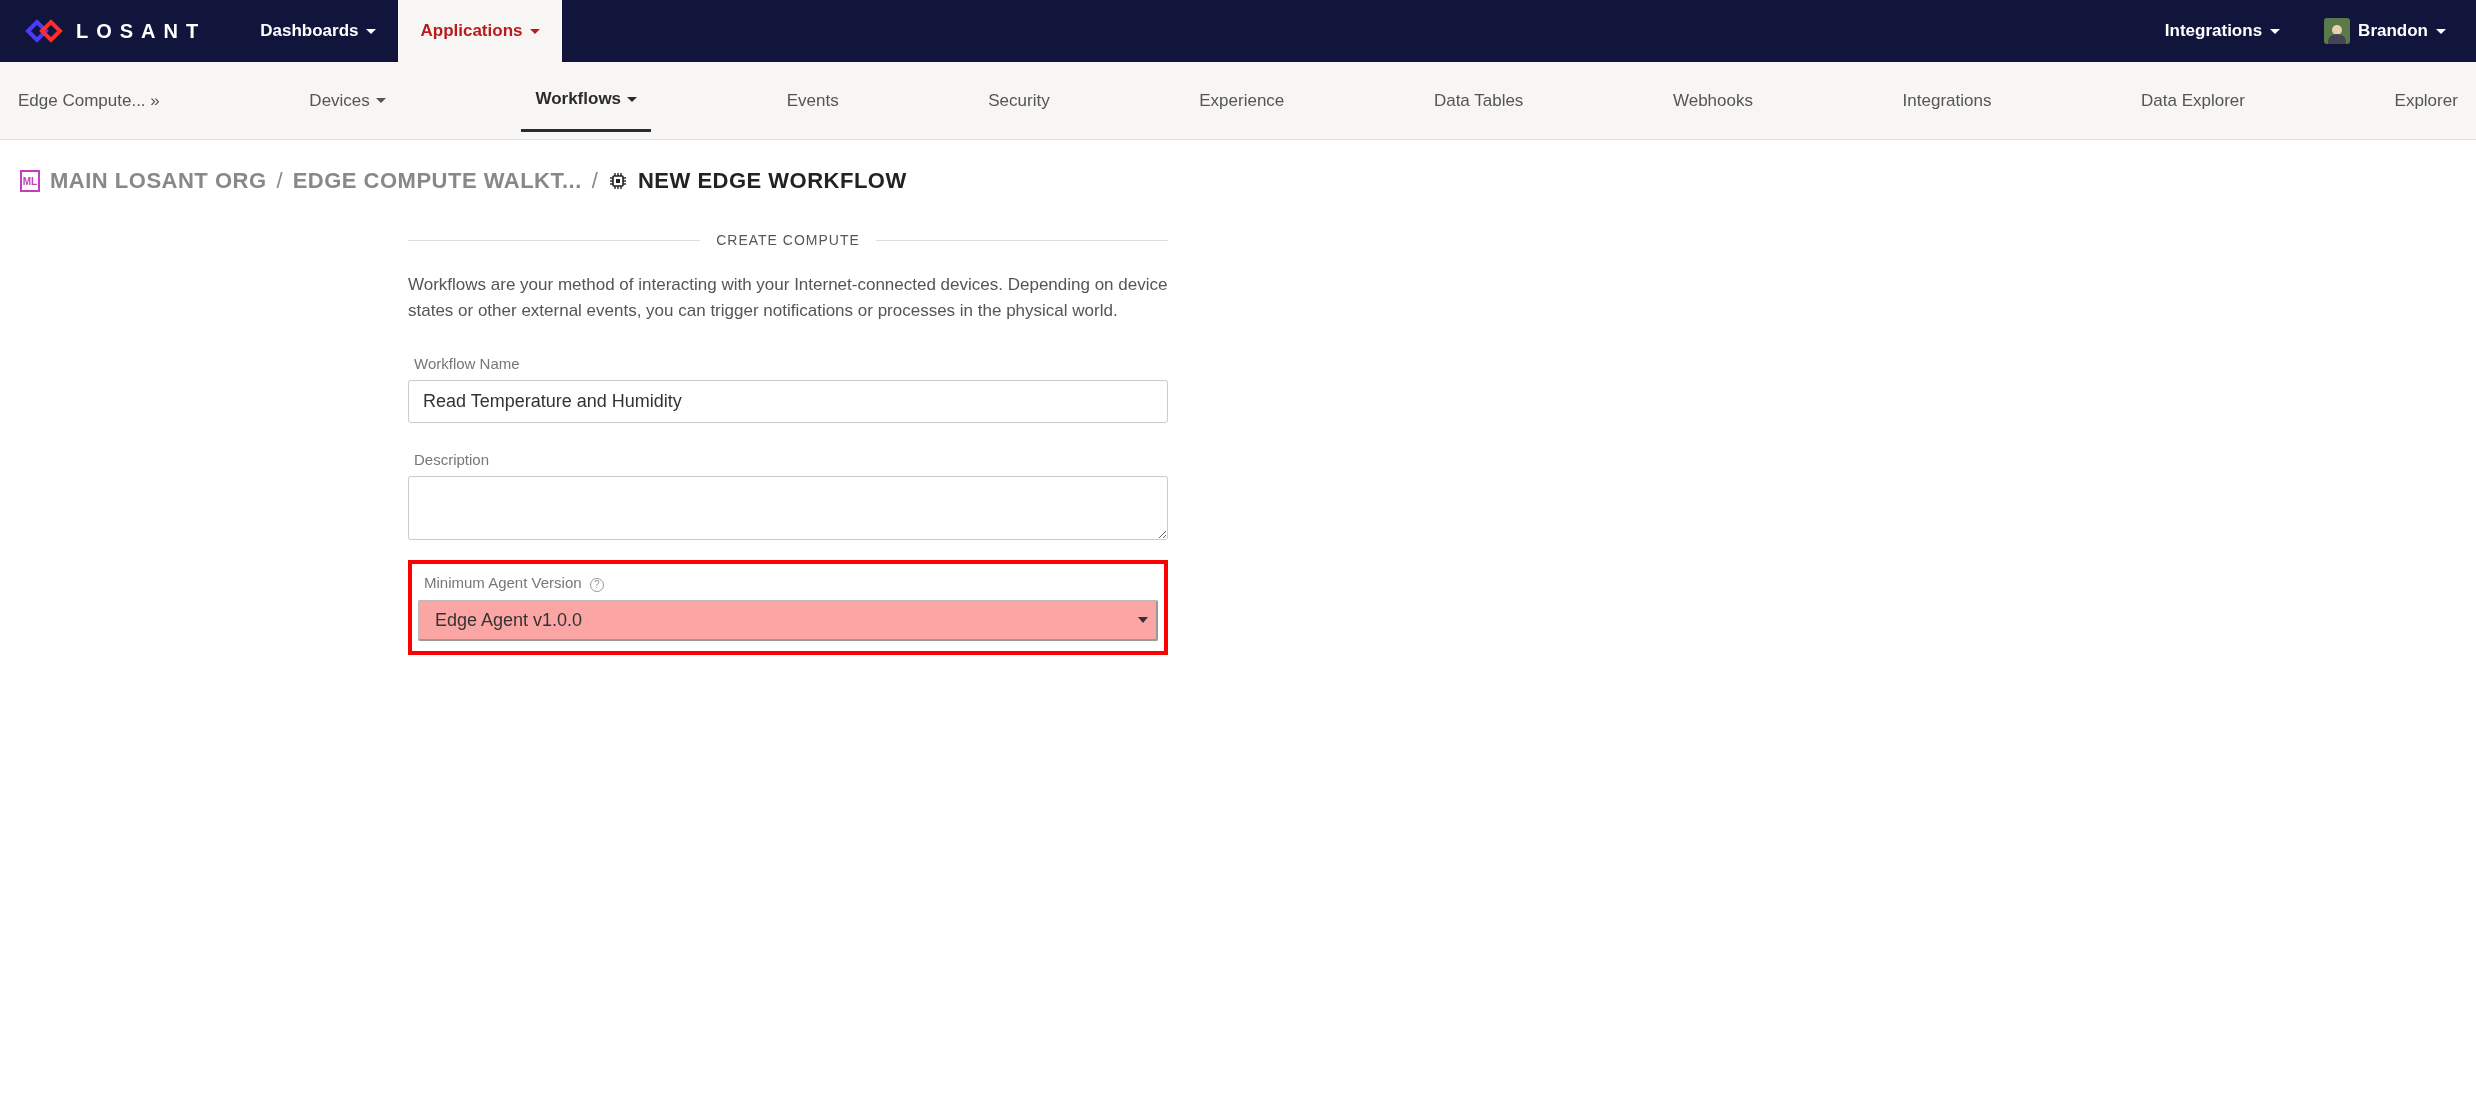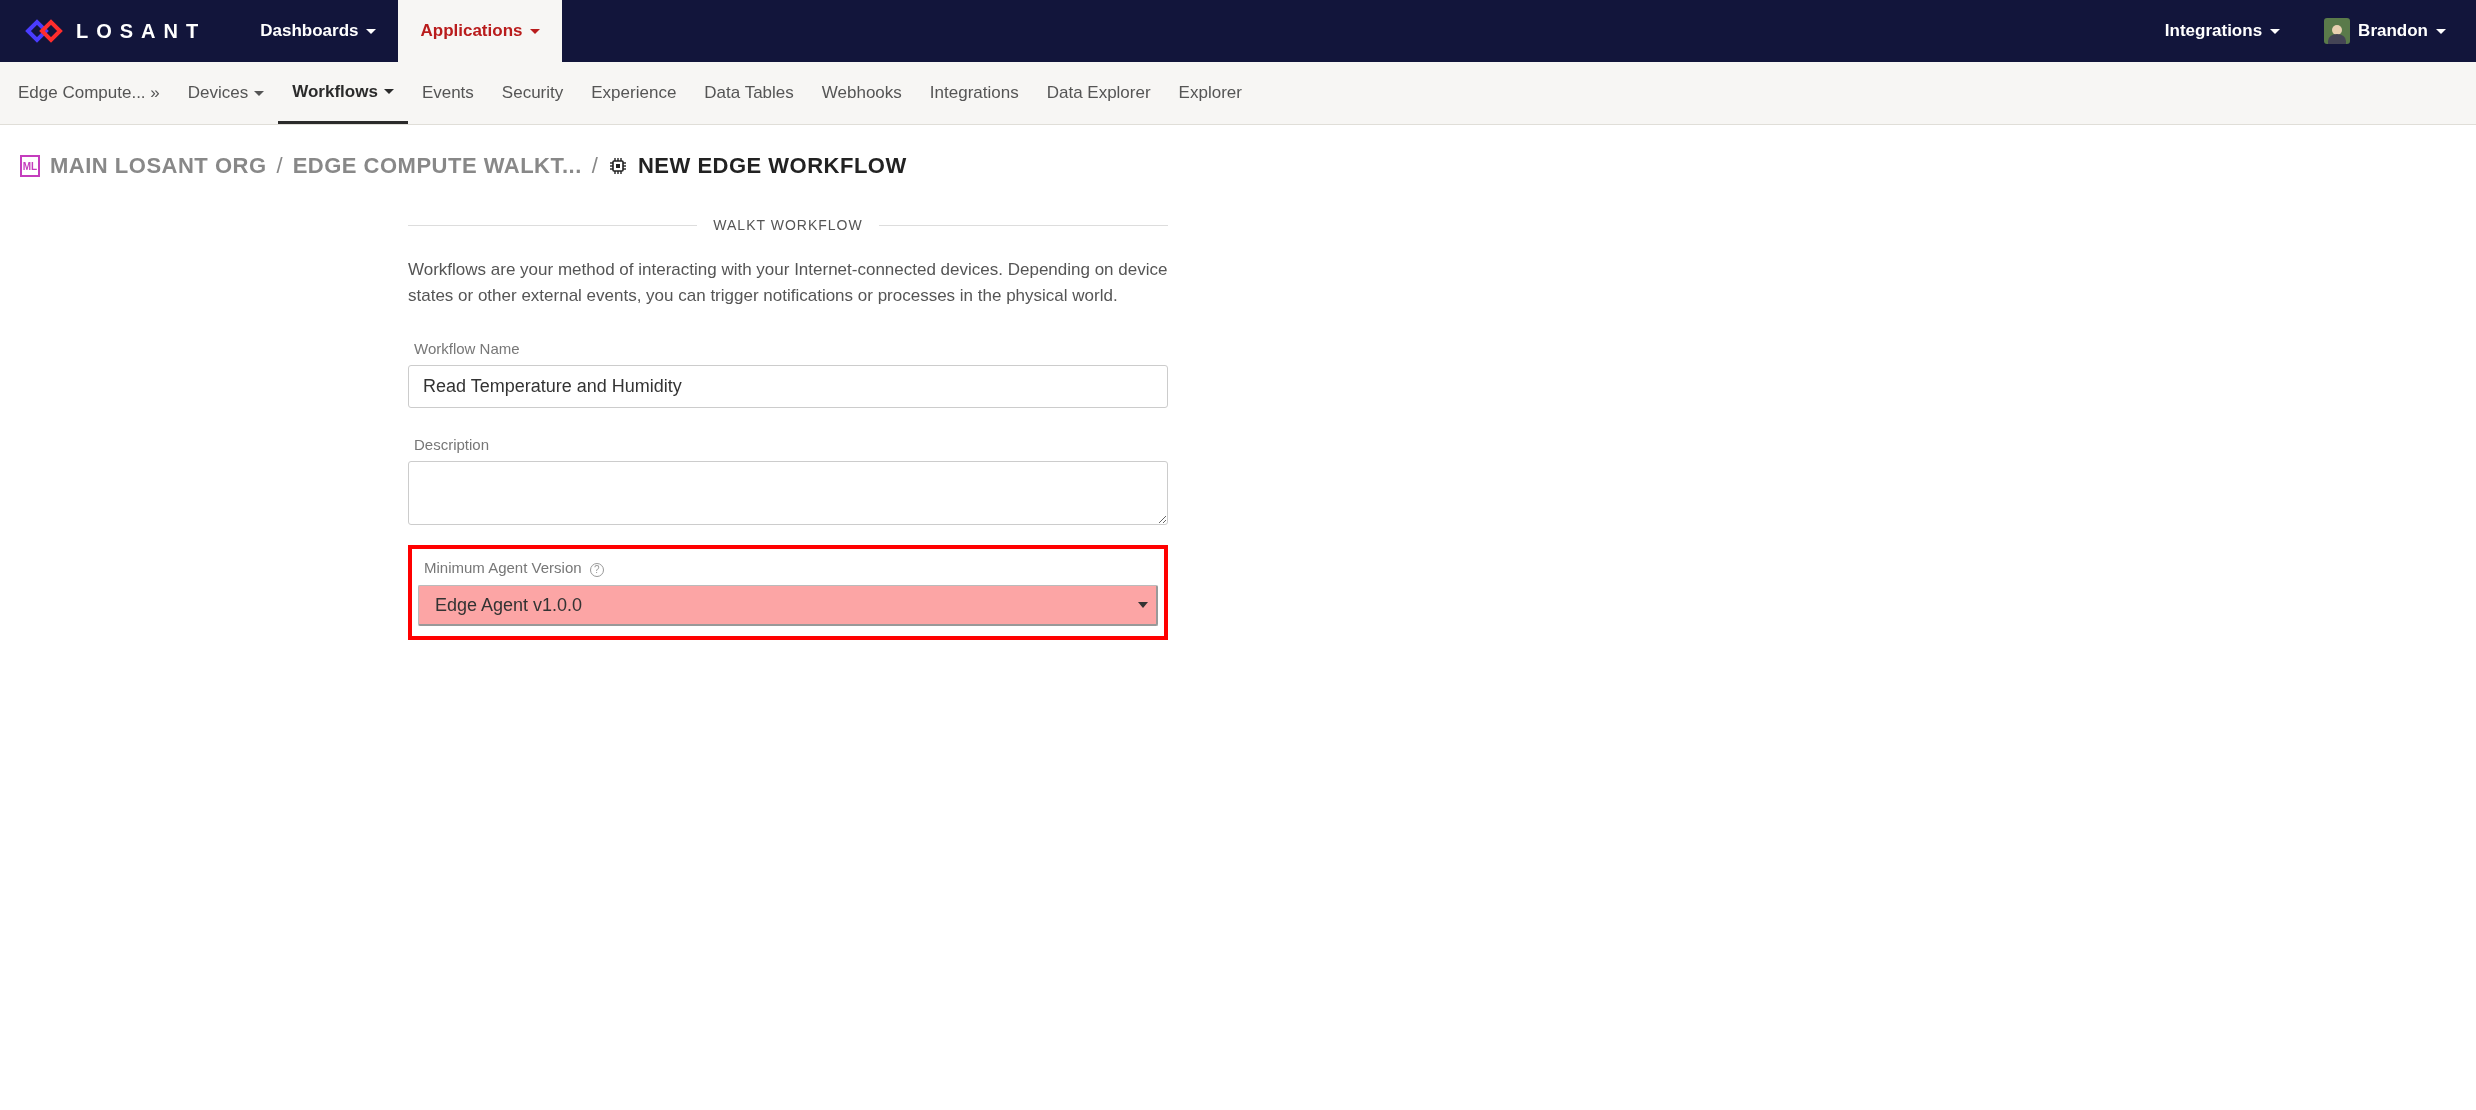--- a/index.html
+++ b/index.html
@@ -71,25 +71,26 @@
     position:absolute;
     left:50%; bottom:-4px;
     width:18px;height:14px;
     background:#445;
     border-radius:50% 50% 0 0;
     transform:translateX(-50%);
   }
   
   .sub-nav {
     background: #f7f6f4;
-    height: 63px;
+    height: 78px;
     display: flex;
     align-items: center;
     padding: 0 4px;
     border-bottom: 1px solid #e0ded8;
+    justify-content: space-between;
   }
   .sub-nav .sub-item {
     color: #555;
     padding: 0 14px;
     height: 62px;
     display: flex;
     align-items: center;
     font-size: 17px;
     cursor: pointer;
   }
@@ -330,21 +331,21 @@
       <line x1="15" y1="7" x2="18" y2="7" stroke="#222" stroke-width="1.4"></line>
       <line x1="15" y1="10" x2="18" y2="10" stroke="#222" stroke-width="1.4"></line>
       <line x1="15" y1="13" x2="18" y2="13" stroke="#222" stroke-width="1.4"></line>
     </svg>
   </span>
   <span class="crumb current">NEW EDGE WORKFLOW</span>
 </div>
 
 <div class="form-area">
   <div class="section-divider">
-    <span class="section-divider-label">WALKT WORKFLOW</span>
+    <span class="section-divider-label">CREATE COMPUTE</span>
   </div>
 
   <p class="intro-text">Workflows are your method of interacting with your Internet-connected devices. Depending on device states or other external events, you can trigger notifications or processes in the physical world.</p>
 
   <div class="field-label">Workflow Name</div>
   <input type="text" class="text-input" value="Read Temperature and Humidity" style="">
 
   <div class="field-label">Description</div>
   <textarea class="textarea-input" style=""></textarea>
 

